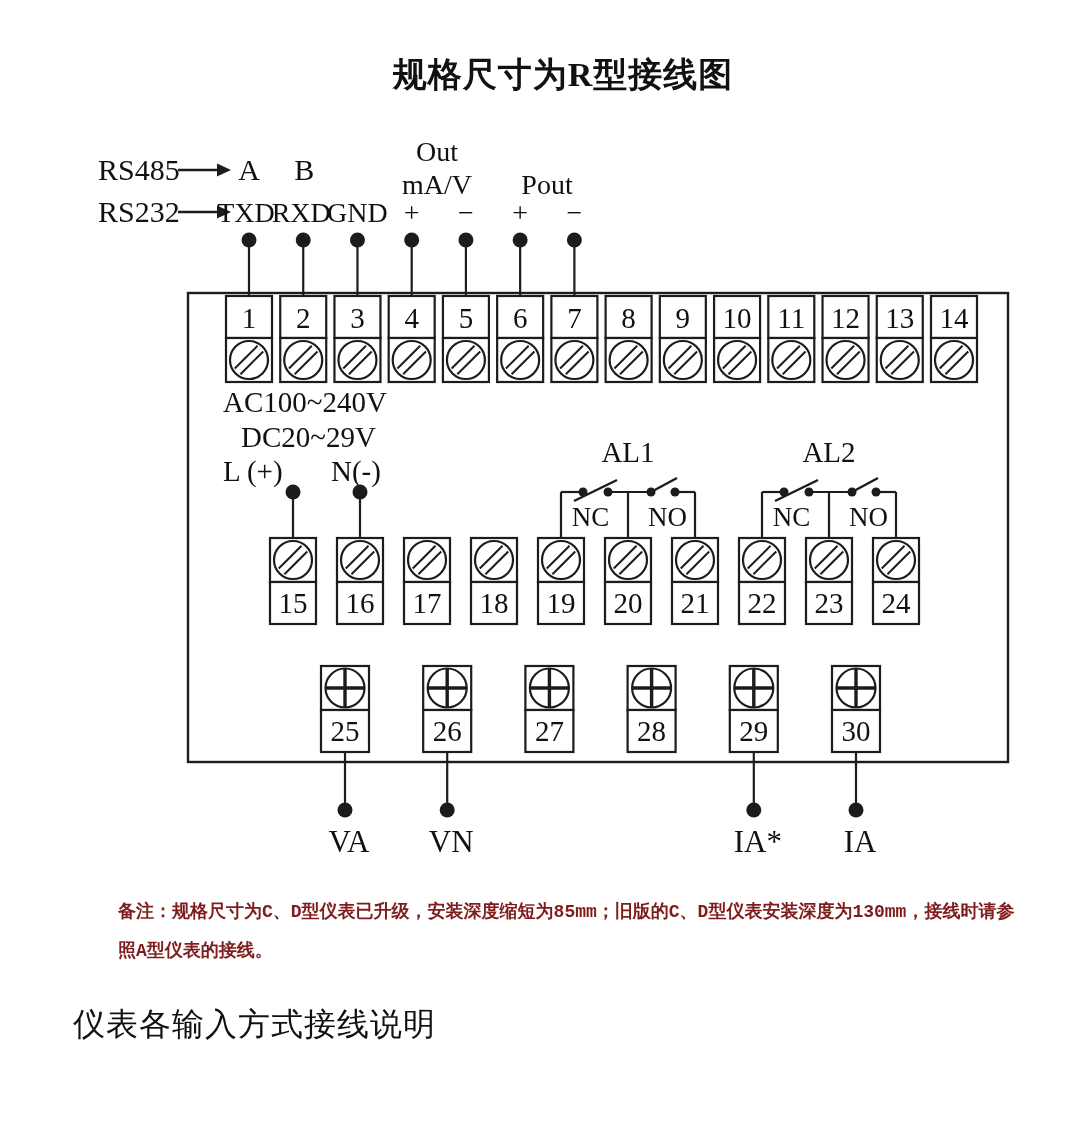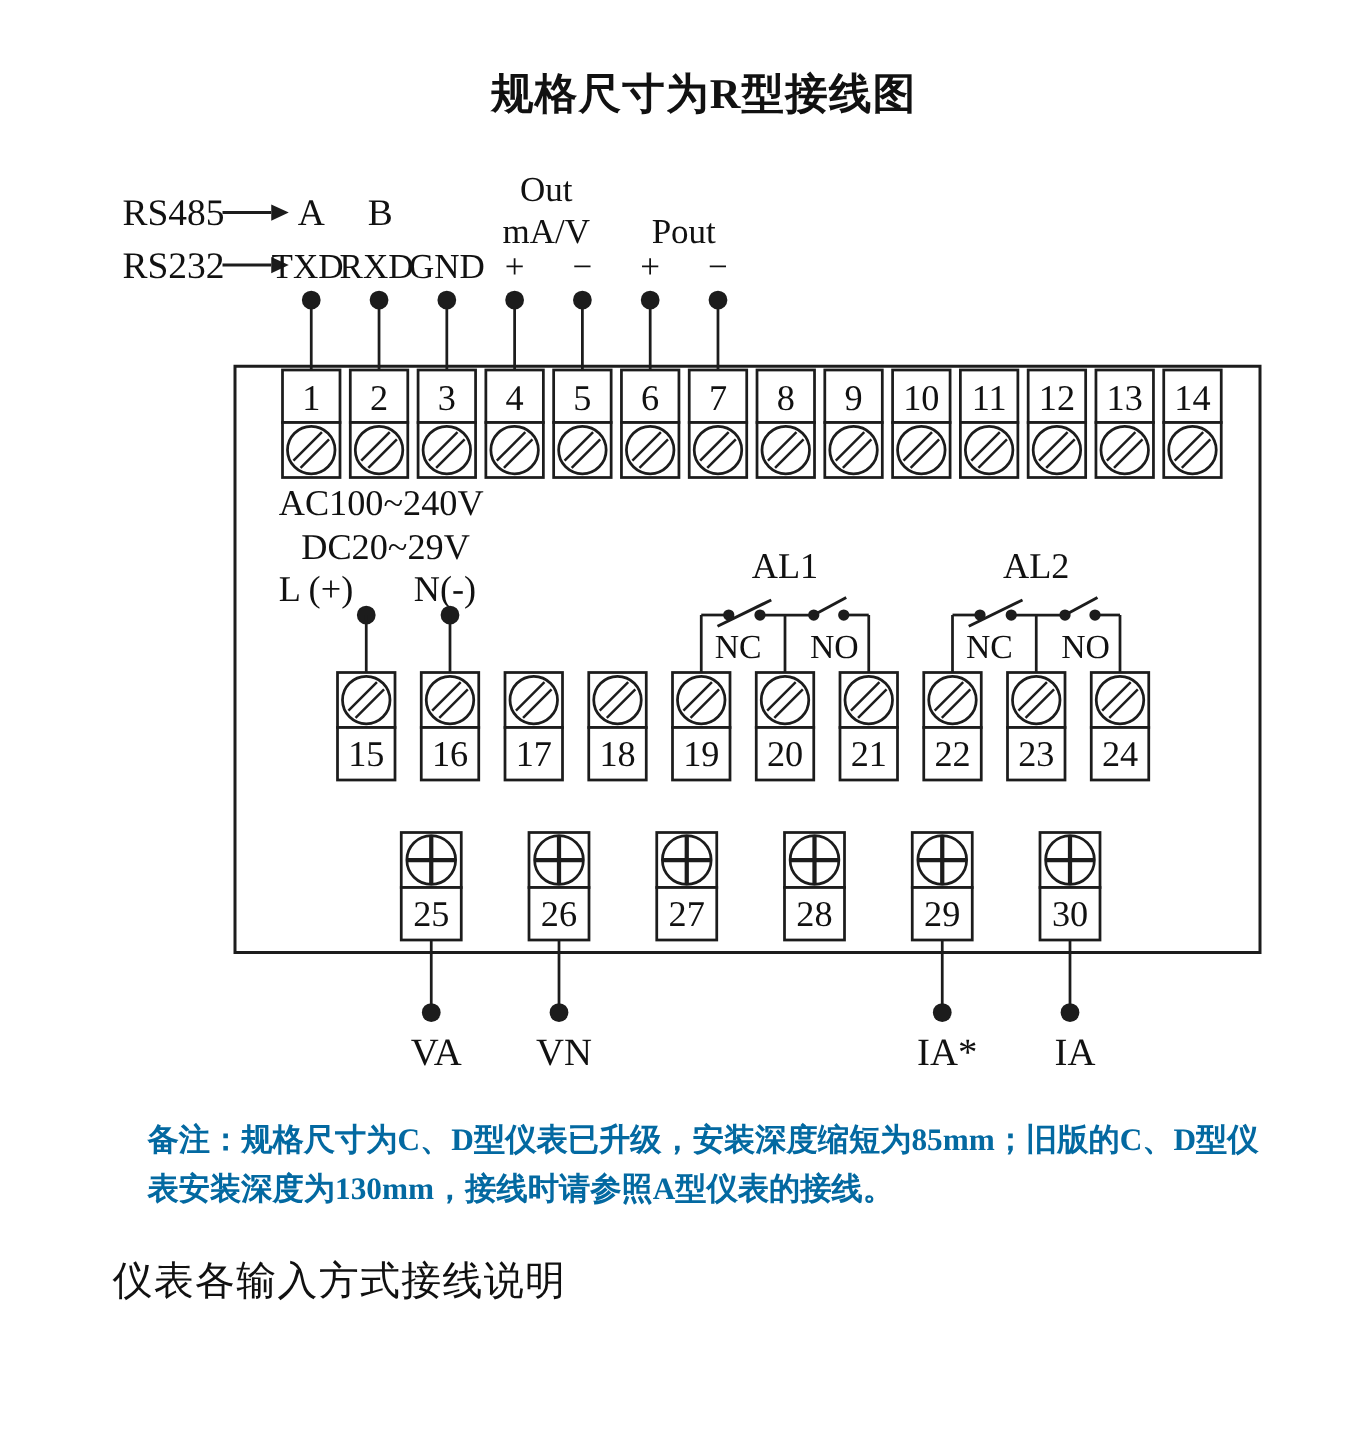--- a/index.html
+++ b/index.html
@@ -11,25 +11,25 @@
     margin-left:23px;
   }
   .title {
     position:absolute; top:52px; left:0; width:1080px; text-align:center;
     font-size:34px; font-weight:600; letter-spacing:1px;
   }
   svg.diagram { position:absolute; top:0; left:0; }
   svg.diagram text { font-family:"Liberation Serif","DejaVu Serif",serif; }
   .note {
     position:absolute; top:893px; left:95px; width:905px;
-    font-family:Liberation Serif, serif;
-    font-weight:bold; font-size:25px; line-height:39px; color:#0369a1;
+    font-family:Liberation Mono, monospace;
+    font-weight:bold; font-size:18px; line-height:39px; color:#7f1d1d;
   }
   .section-heading {
-    position:absolute; top:1003px; left:67px;
+    position:absolute; top:1003px; left:50px;
     font-size:32px; font-weight:500; letter-spacing:1px;
   }
   .sub-heading {
     position:absolute; top:1076px; left:55px;
     font-size:35px; font-weight:500; letter-spacing:1px;
   }
 </style>
 </head>
 <body>
 

